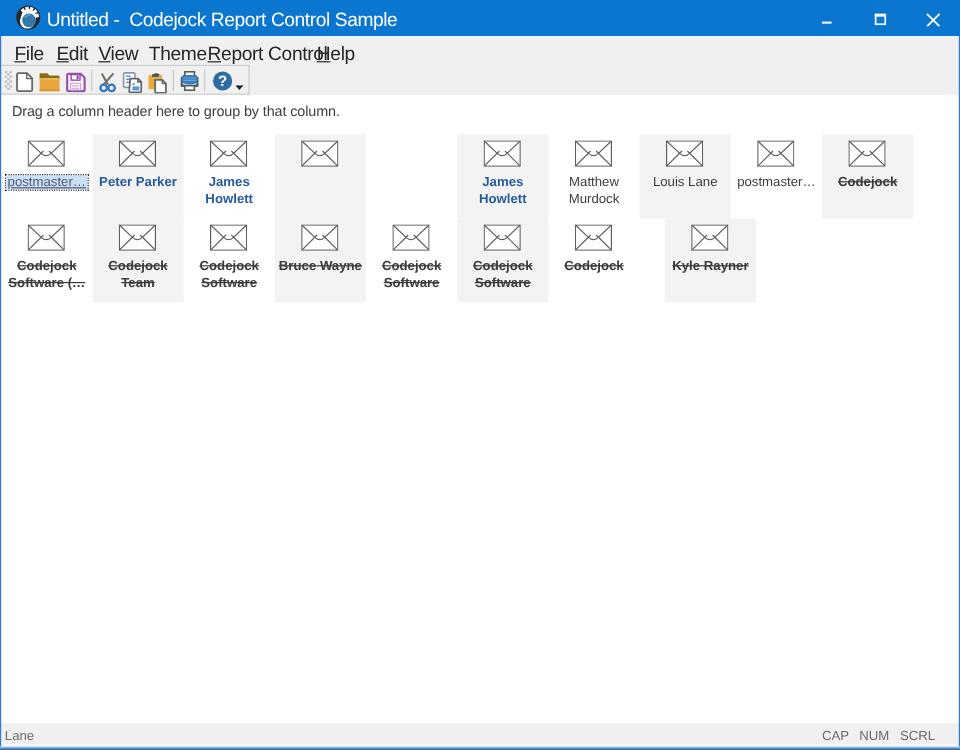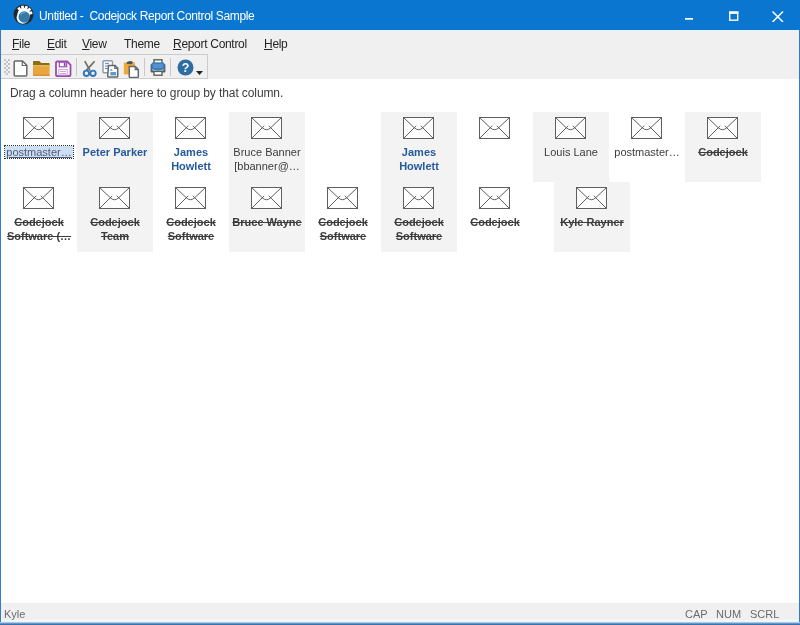--- a/index.html
+++ b/index.html
@@ -1,20 +1,20 @@
 <!DOCTYPE html>
 <html><head><meta charset="utf-8"><style>
 *{margin:0;padding:0;box-sizing:border-box;}
 body{width:800px;height:625px;font-family:"Liberation Sans",sans-serif;overflow:hidden;}
 .win{position:absolute;top:0;left:0;width:800px;height:625px;background:#fff;}
 .titlebar{position:absolute;top:0;left:0;width:800px;height:30px;background:#0b76cf;}
-.titletext{position:absolute;left:39px;top:9px;color:#fff;font-size:12px;letter-spacing:-0.35px;}
+.titletext{position:absolute;left:39px;top:9px;color:#fff;font-size:16px;letter-spacing:-0.35px;}
 .tline{position:absolute;top:30px;left:0;width:800px;height:2px;background:#eaf3fb;}
 .menubar{position:absolute;top:32px;left:1px;width:798px;height:22px;background:#f0f0f0;}
-.menubar span{position:absolute;top:5px;font-size:12px;letter-spacing:-0.3px;color:#262626;}
+.menubar span{position:absolute;top:5px;font-size:16px;letter-spacing:-0.3px;color:#262626;}
 .toolrow{position:absolute;top:54px;left:1px;width:798px;height:25px;background:#f0f0f0;}
 .toolband{position:absolute;top:0px;left:0px;width:206.5px;height:24.5px;background:#f0f0f0;border:1px solid #cccccc;border-left:none;}
 .sep{position:absolute;top:3px;width:1px;height:18px;background:#c8c8c8;}
 .ticon{position:absolute;top:5px;}
 .sbar{position:absolute;top:603px;left:1px;width:798px;height:17px;background:#f0f0f0;border-top:1px solid #ececec;}
 .sbar div{position:absolute;top:4px;font-size:11px;color:#6b6b6b;}
 .bluebottom{position:absolute;top:620px;left:0;width:800px;height:5px;background:linear-gradient(#fdfefe 0%,#e8f1f8 38%,#77a3cc 62%,#1f62a7 100%);}
 .lborder{position:absolute;top:30px;left:0;width:1px;height:592px;background:#2b7cd3;}
 .rborder{position:absolute;top:30px;right:0;width:1px;height:592px;background:#2b7cd3;}
 .dragtext{position:absolute;top:86px;left:10px;font-size:12px;letter-spacing:-0.1px;color:#3d3d3d;}
@@ -183,36 +183,36 @@
         <path d="M0.5,21.5 L13.2,8.8 M30.5,21.5 L17.8,8.8" fill="none" stroke="#5f5f5f"></path>
       </svg>
       <div class="lbl blue">James<br>Howlett</div>
     </div>
   <div class="tile alt" style="left:229px;top:112px">
       <svg class="env" width="31" height="22" viewBox="0 0 31 22">
         <rect x="0.5" y="0.5" width="30" height="21" fill="#fefefe" stroke="#5f5f5f"></rect>
         <path d="M0.5,0.5 L11.6,11 Q15.5,14.5 19.4,11 L30.5,0.5" fill="none" stroke="#5f5f5f"></path>
         <path d="M0.5,21.5 L13.2,8.8 M30.5,21.5 L17.8,8.8" fill="none" stroke="#5f5f5f"></path>
       </svg>
-      <div class="lbl">Bruce Banner<br>[bbanner@…</div>
     </div>
   <div class="tile alt" style="left:381px;top:112px">
       <svg class="env" width="31" height="22" viewBox="0 0 31 22">
         <rect x="0.5" y="0.5" width="30" height="21" fill="#fefefe" stroke="#5f5f5f"></rect>
         <path d="M0.5,0.5 L11.6,11 Q15.5,14.5 19.4,11 L30.5,0.5" fill="none" stroke="#5f5f5f"></path>
         <path d="M0.5,21.5 L13.2,8.8 M30.5,21.5 L17.8,8.8" fill="none" stroke="#5f5f5f"></path>
       </svg>
       <div class="lbl blue">James<br>Howlett</div>
     </div>
   <div class="tile" style="left:457px;top:112px">
       <svg class="env" width="31" height="22" viewBox="0 0 31 22">
         <rect x="0.5" y="0.5" width="30" height="21" fill="#fefefe" stroke="#5f5f5f"></rect>
         <path d="M0.5,0.5 L11.6,11 Q15.5,14.5 19.4,11 L30.5,0.5" fill="none" stroke="#5f5f5f"></path>
         <path d="M0.5,21.5 L13.2,8.8 M30.5,21.5 L17.8,8.8" fill="none" stroke="#5f5f5f"></path>
       </svg>
+      <div class="lbl">Matthew<br>Murdock</div>
     </div>
   <div class="tile alt" style="left:533px;top:112px">
       <svg class="env" width="31" height="22" viewBox="0 0 31 22">
         <rect x="0.5" y="0.5" width="30" height="21" fill="#fefefe" stroke="#5f5f5f"></rect>
         <path d="M0.5,0.5 L11.6,11 Q15.5,14.5 19.4,11 L30.5,0.5" fill="none" stroke="#5f5f5f"></path>
         <path d="M0.5,21.5 L13.2,8.8 M30.5,21.5 L17.8,8.8" fill="none" stroke="#5f5f5f"></path>
       </svg>
       <div class="lbl">Louis Lane</div>
     </div>
   <div class="tile" style="left:609px;top:112px">
@@ -290,21 +290,21 @@
   <div class="tile alt" style="left:554px;top:182px">
       <svg class="env" width="31" height="22" viewBox="0 0 31 22">
         <rect x="0.5" y="0.5" width="30" height="21" fill="#fefefe" stroke="#5f5f5f"></rect>
         <path d="M0.5,0.5 L11.6,11 Q15.5,14.5 19.4,11 L30.5,0.5" fill="none" stroke="#5f5f5f"></path>
         <path d="M0.5,21.5 L13.2,8.8 M30.5,21.5 L17.8,8.8" fill="none" stroke="#5f5f5f"></path>
       </svg>
       <div class="lbl strike">Kyle Rayner</div>
     </div>
 
   <div class="sbar">
-    <div style="left:3px">Kyle</div>
+    <div style="left:3px">Lane</div>
     <div style="left:684px">CAP</div>
     <div style="left:715px">NUM</div>
     <div style="left:749px">SCRL</div>
   </div>
   <div class="bluebottom"></div>
   <div class="lborder"></div>
   <div class="rborder"></div>
 </div>
 
 </body></html>

